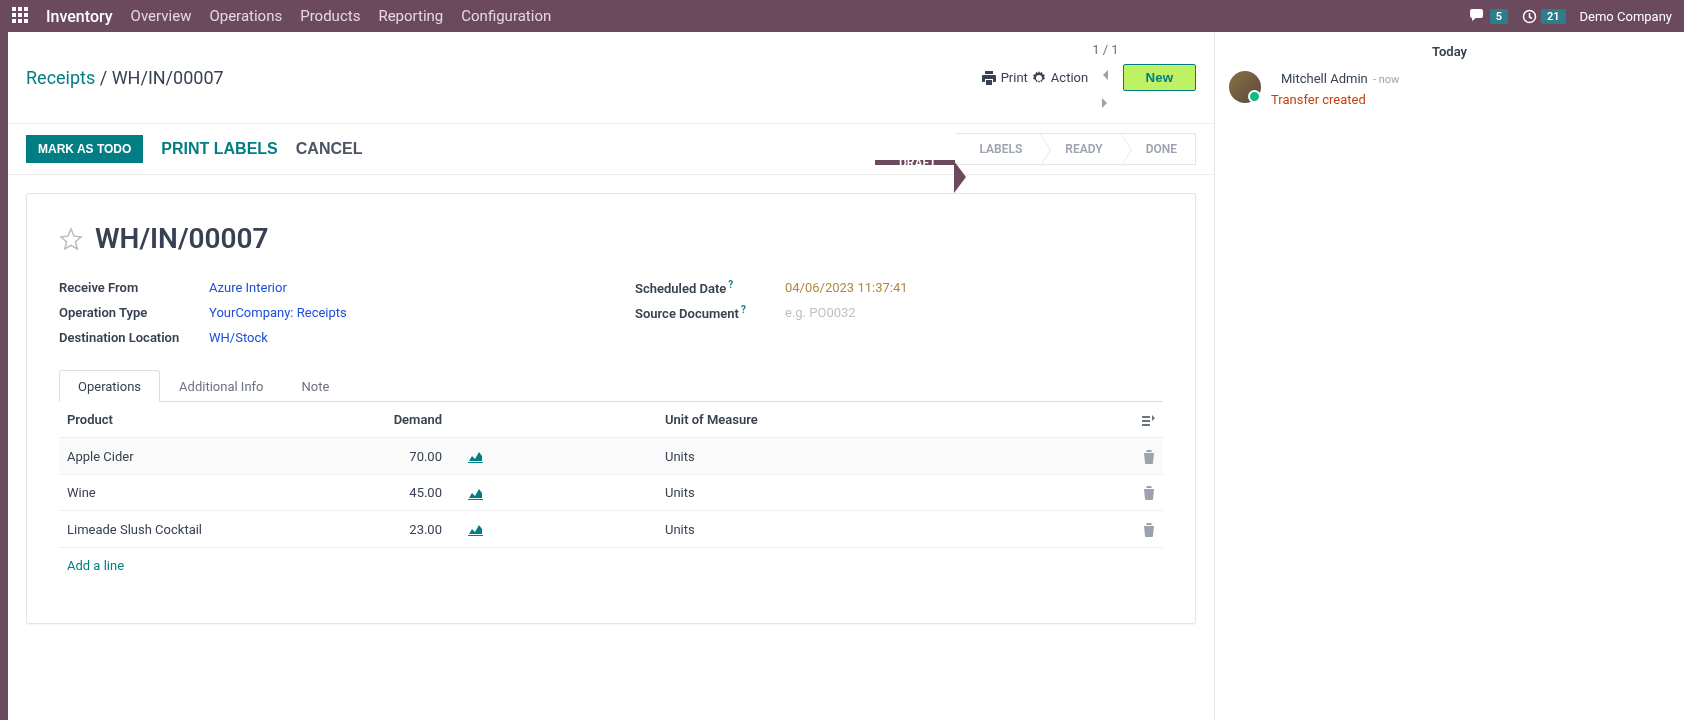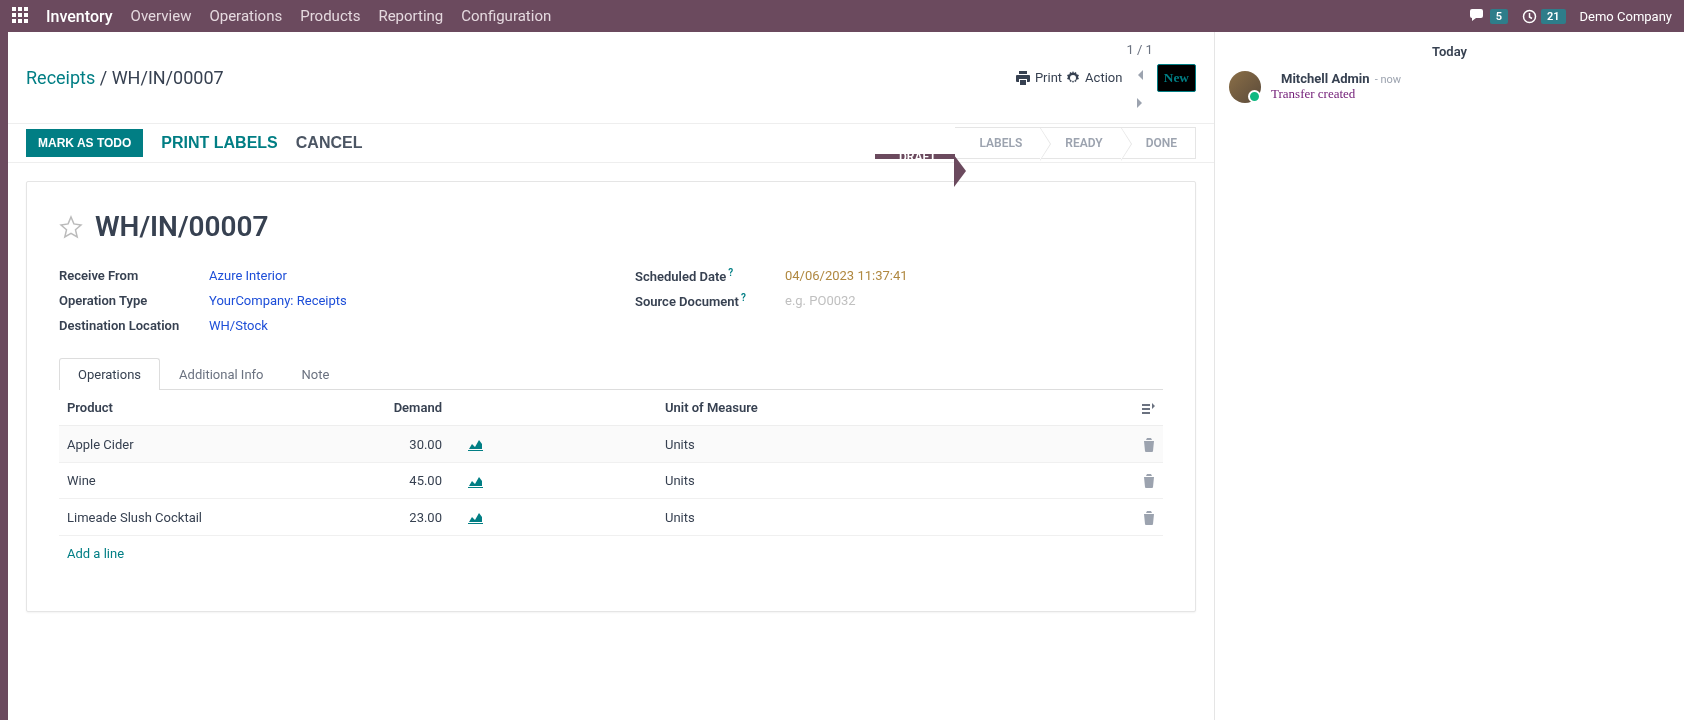--- a/index.html
+++ b/index.html
@@ -23,24 +23,24 @@
 .side { width: 470px; background: #fff; border-left: 1px solid #e5e5e5; display: flex; flex-direction: column; }
 
 
 .control-bar { display: flex; align-items: center; justify-content: space-between; padding: 10px 18px; }
 .breadcrumb { font-size: 18px; color: #374151; }
 .breadcrumb a { color: #017e84; text-decoration: none; }
 .control-actions { display: flex; align-items: center; gap: 4px; }
 .link-action { color: #374151; cursor: pointer; display: flex; align-items: center; gap: 5px; }
 .pager { display: flex; align-items: center; gap: 8px; color: #6b7280; flex-direction: column; }
 .pager-btn { width: 20px; height: 20px; display: flex; align-items: center; justify-content: center; cursor: pointer; color: #9ca3af; }
-.btn-new { border: 1px solid #017e84; color: #017e84; background: #000000; padding: 5px 6px; font-weight: 600; cursor: pointer; border-radius: 2px; font-family: Liberation Serif, serif; }
-
-
-.status-bar { display: flex; align-items: center; justify-content: space-between; border-top: 1px solid #eee; border-bottom: 1px solid #eee; padding: 0 18px; height: 40px; }
+.btn-new { border: 1px solid #017e84; color: #017e84; background: #bef264; padding: 5px 22px; font-weight: 600; cursor: pointer; border-radius: 2px; }
+
+
+.status-bar { display: flex; align-items: center; justify-content: space-between; border-top: 1px solid #eee; border-bottom: 1px solid #eee; padding: 0 18px; height: 52px; }
 .status-buttons { display: flex; gap: 18px; }
 .btn-primary { background: #017e84; color: #fff; border: none; padding: 7px 12px; font-weight: 700; font-size: 12px; cursor: pointer; }
 .btn-link { color: #017e84; font-weight: 700; font-size: 16px; cursor: pointer; background: none; border: none; }
 .btn-link.muted { color: #4b5563; }
 .status-stages { display: flex; align-items: stretch; height: 32px; }
 .stage { position: relative; padding: 0 18px 0 24px; display: flex; align-items: center; font-size: 12px; font-weight: 600; color: #9ca3af; border: 1px solid #e5e5e5; border-left: none; background: #fff; }
 .stage.active { background: #6b4a5e; color: #fff; border-color: #6b4a5e; margin-top: 27px; }
 .stage.active::after { content: ""; position: absolute; right: -12px; top: 0; width: 0; height: 0; border-top: 16px solid transparent; border-bottom: 16px solid transparent; border-left: 12px solid #6b4a5e; z-index: 2; }
 .stage:not(.active):not(:last-child)::after { content: ""; position: absolute; right: -10px; top: 0; width: 0; height: 0; border-top: 16px solid transparent; border-bottom: 16px solid transparent; border-left: 10px solid #fff; z-index: 2; }
 .stage:not(.active):not(:last-child)::before { content: ""; position: absolute; right: -11px; top: -1px; width: 0; height: 0; border-top: 17px solid transparent; border-bottom: 17px solid transparent; border-left: 11px solid #e5e5e5; z-index: 1; }
@@ -79,23 +79,23 @@
 .chatter-tab { padding: 10px 16px; cursor: pointer; font-size: 13px; color: #4b5563; }
 .chatter-tab.primary { background: #6b4a5e; color: #fff; font-weight: 600; }
 .chatter-tab .clock { margin-right: 4px; }
 .chatter-spacer { flex: 1; }
 .book-icon { padding: 0 14px; color: #6b7280; cursor: pointer; }
 .today-label { text-align: center; font-weight: 600; padding: 12px 0 8px; color: #374151; font-size: 13px; }
 .msg { display: flex; gap: 10px; padding: 4px 14px; }
 .avatar { width: 32px; height: 32px; border-radius: 50%; background: linear-gradient(135deg,#8b6f47,#5a4a3a); position: relative; flex-shrink: 0; }
 .avatar::after { content: ""; position: absolute; bottom: 0; right: 0; width: 9px; height: 9px; background: #10b981; border: 2px solid #fff; border-radius: 50%; }
 .msg-body { }
-.msg-author { font-weight: 700; padding-left: 10px; }
+.msg-author { font-weight: 400; padding-left: 10px; }
 .msg-time { color: #9ca3af; font-size: 11px; margin-left: 2px; }
-.msg-text { color: #701a75; margin-top: 0; font-family: Liberation Serif, serif; }
+.msg-text { color: #c2410c; margin-top: 6px; }
 
 svg { display: inline-block; vertical-align: middle; }
 </style>
 </head>
 <body>
 
 <div class="topnav">
   <div class="topnav-left">
     <div class="apps-icon">
         <span></span>
@@ -230,21 +230,21 @@
             <th style="width:18%"></th>
             <th style="width:40%">Unit of Measure</th>
             <th style="width:4%" class="right"><span class="settings-icon"><svg width="14" height="14" viewBox="0 0 14 14" fill="#6b7280">
                     <path d="M1 3h8v2H1zm0 4h8v2H1zm10-5l3 3-3 3zM1 11h8v2H1z"></path>
                   </svg></span></th>
           </tr>
         </thead>
         <tbody id="tbody">
             <tr>
               <td>Apple Cider</td>
-              <td class="right">30.00</td>
+              <td class="right">70.00</td>
               <td><span class="chart-icon"><svg width="15" height="12" viewBox="0 0 15 12" fill="#017e84">
                     <path d="M0 12h15v-1H0zM1 10l3-5 3 3 4-7 3 4v5H1z"></path>
                   </svg></span></td>
               <td>Units</td>
               <td class="right"><span class="del-icon"><svg width="12" height="14" viewBox="0 0 12 14" fill="#9ca3af">
                     <path d="M1 3h10l-1 10a1 1 0 01-1 1H3a1 1 0 01-1-1zM4 0h4l1 2H3z"></path>
                   </svg></span></td>
             </tr>
             <tr>
               <td>Wine</td>

